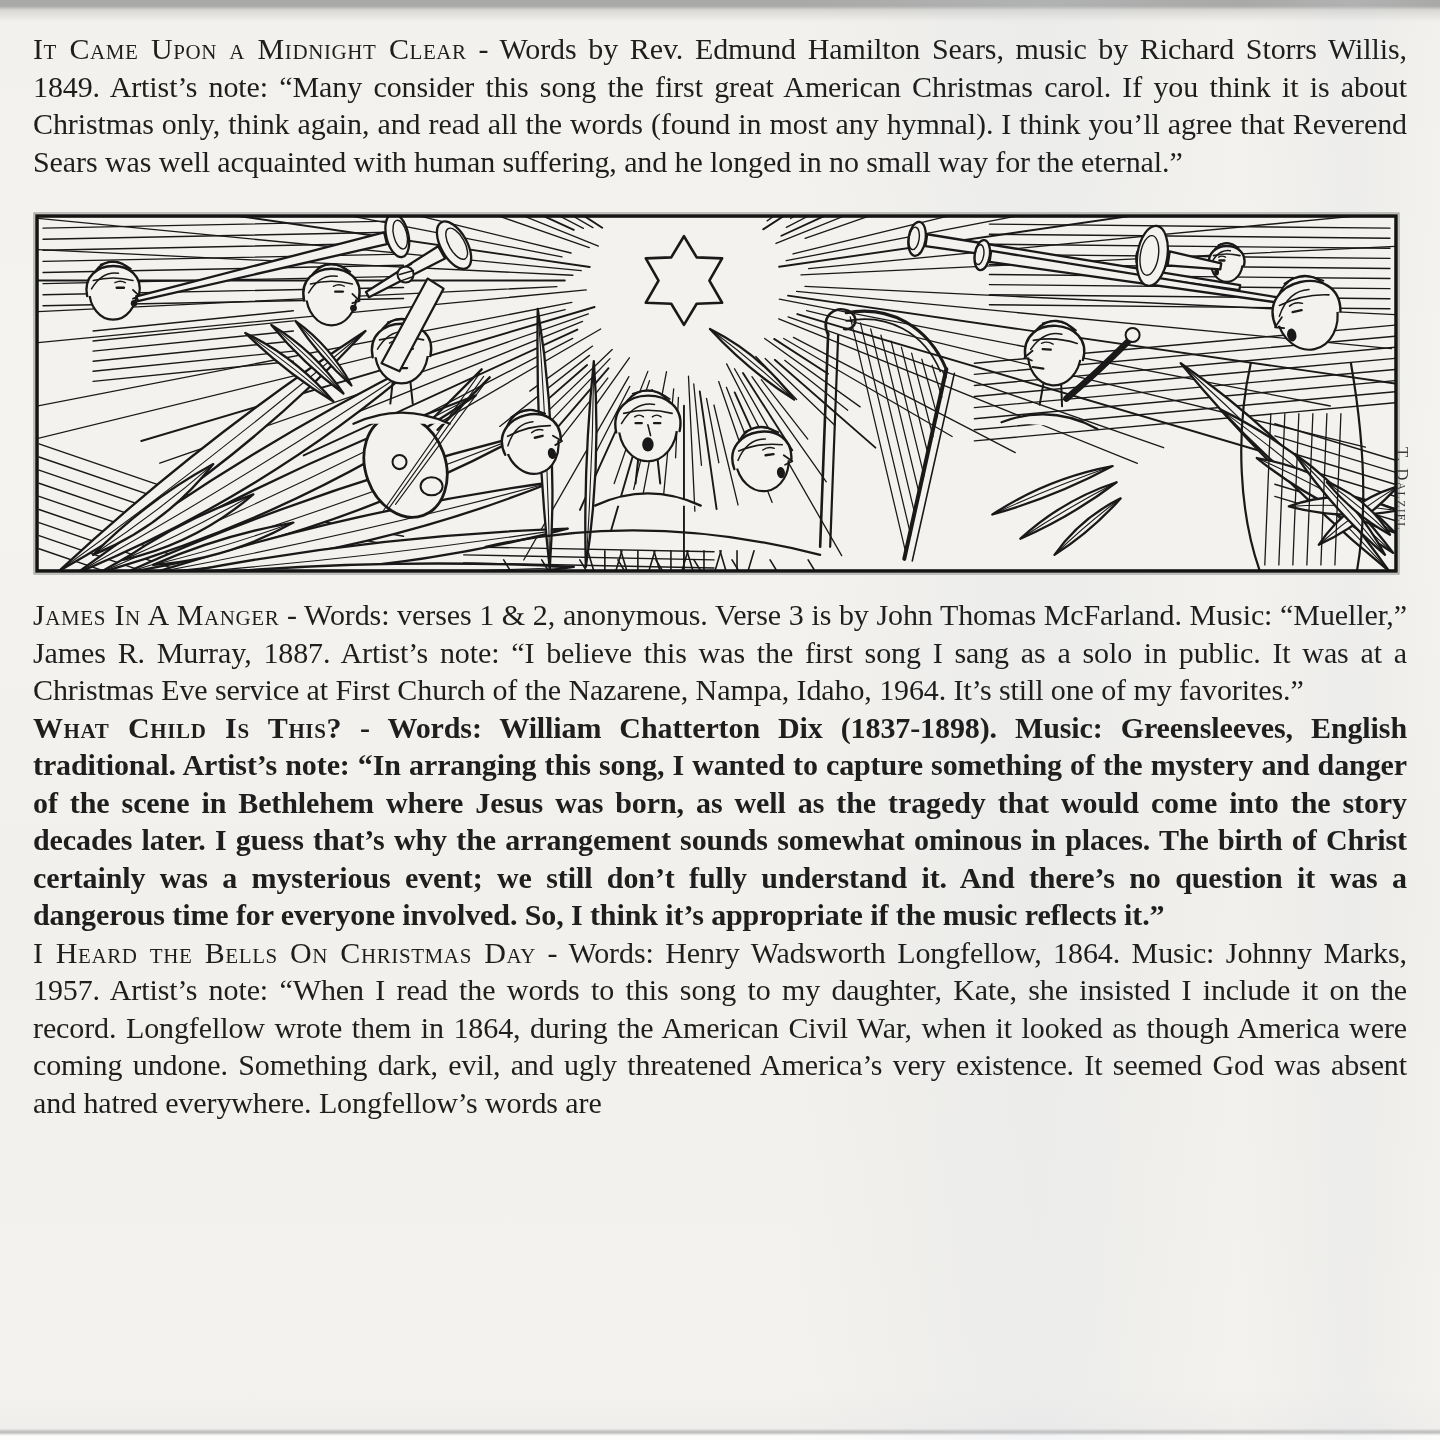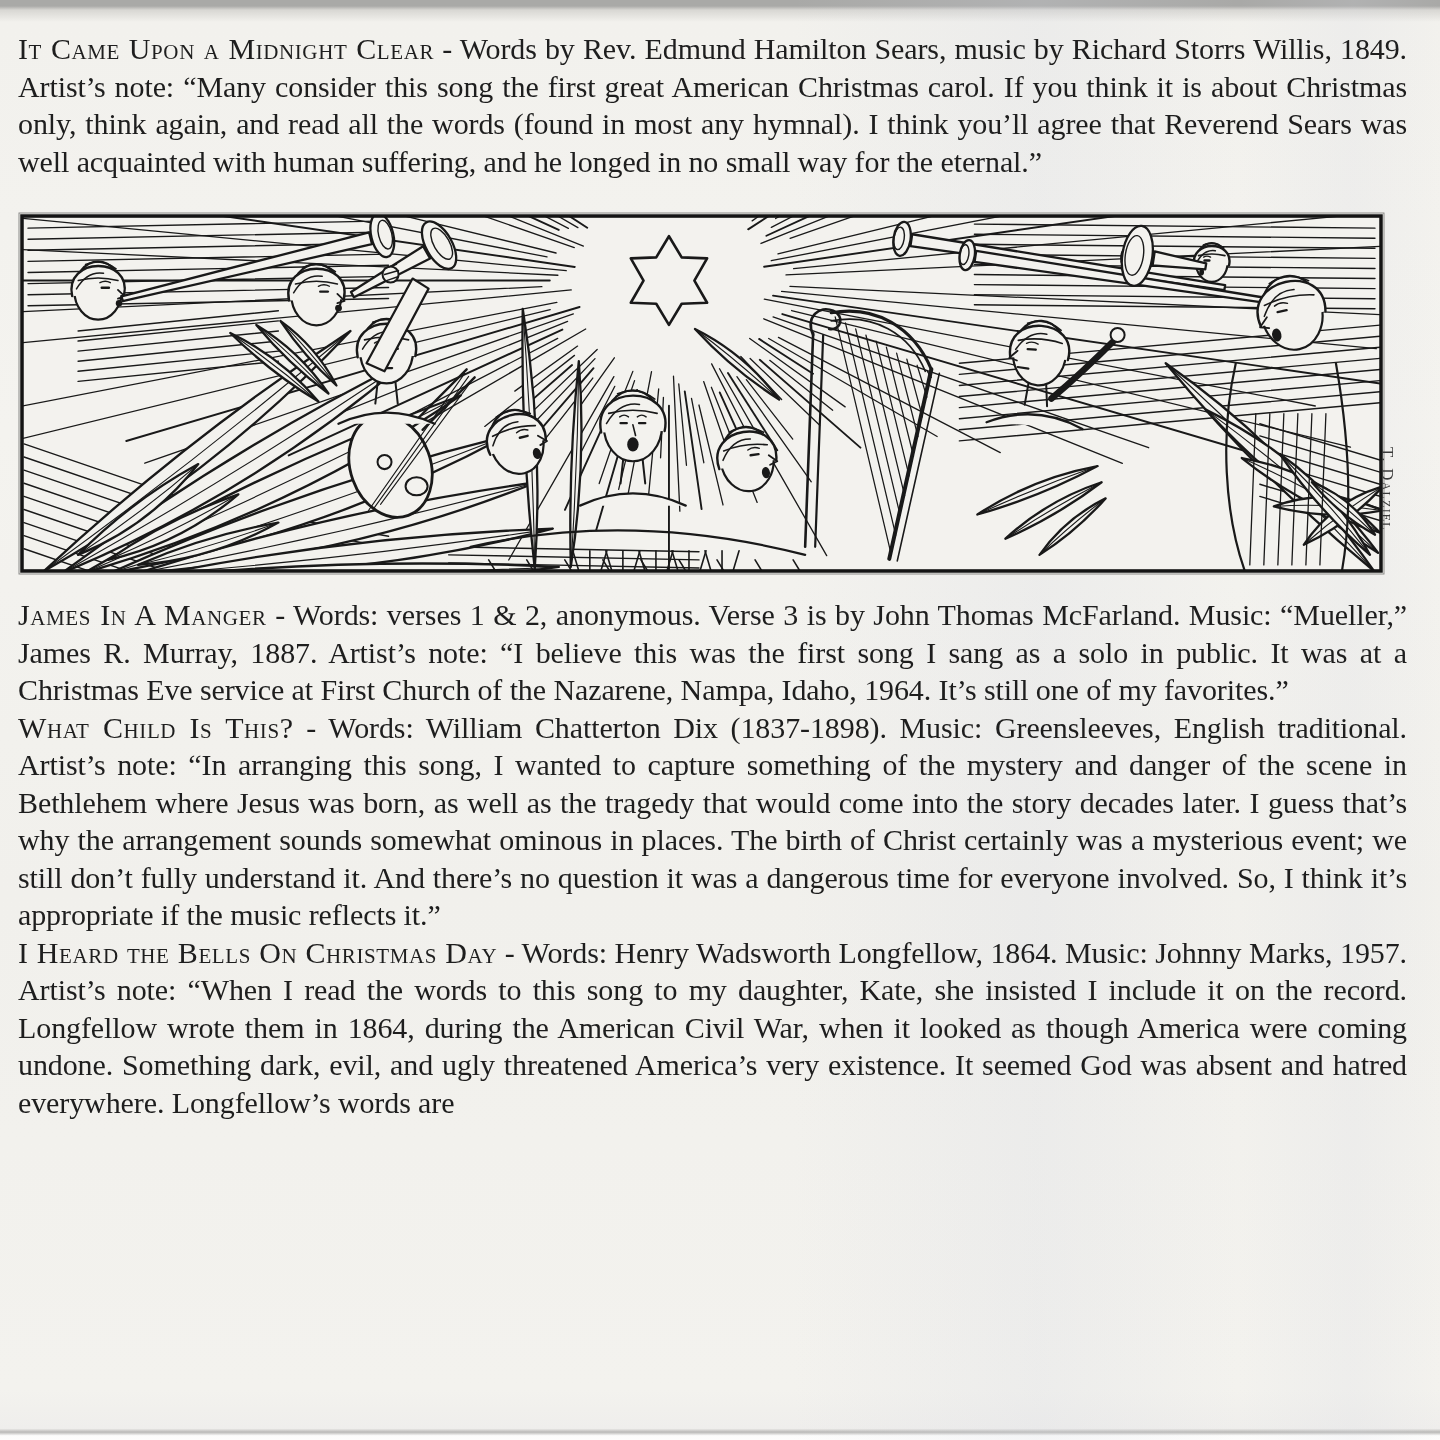--- a/index.html
+++ b/index.html
@@ -6,21 +6,21 @@
   body{
     width:1440px;height:1440px;overflow:hidden;position:relative;
     background:
       linear-gradient(90deg, rgba(222,224,232,0) 0 55%, rgba(210,214,225,.20) 72%, rgba(222,224,232,0) 86%, rgba(213,216,226,.18) 94%, rgba(222,224,232,0) 100%),
       linear-gradient(180deg,#a9a9a7 0,#a9a9a7 6px,#d8d7d3 10px,#f2f1ed 22px,#f4f3ef 30%,#f1f0ec 62%,#f3f2ee 96.5%,#efeeec 99.2%,#b9b8b6 99.45%,#fcfcfb 99.7%,#fdfdfc 100%);
     font-family:"Liberation Serif","DejaVu Serif",serif;
     color:#1e1e1e;
   }
   .page{
     position:relative;
-    padding:30px 33px 0 18px;
+    padding:30px 33px 0 33px;
     font-size:30px;
     line-height:37.5px;
   }
   p.entry{
     margin:0;
     text-align:justify;
     letter-spacing:-0.1px;
   }
   .song-title{
     font-variant:small-caps;
@@ -36,21 +36,21 @@
     position:absolute;
     left:1388px;top:235px;
     transform:rotate(90deg);
     transform-origin:0 0;
     white-space:nowrap;
     font-variant:small-caps;
     font-size:17px;
     letter-spacing:1.2px;
     color:#3a3a3a;
   }
-  .sp2{margin-top:49px;}
+  .sp2{margin-top:49px;font-weight:bold;}
   .sp3{margin-top:60px;}
 </style>
 </head>
 <body>
 
 <div class="page">
 
   <p class="entry"><span class="song-title">It Came Upon a Midnight Clear</span><span> - Words by Rev. Edmund Hamilton Sears, music by Richard Storrs Willis, 1849. Artist’s note: “Many consider this song the first great American Christmas carol. If you think it is about Christmas only, think again, and read all the words (found in most any hymnal). I think you’ll agree that Reverend Sears was well acquainted with human suffering, and he longed in no small way for the eternal.”</span></p>
 
   <div class="figure">

